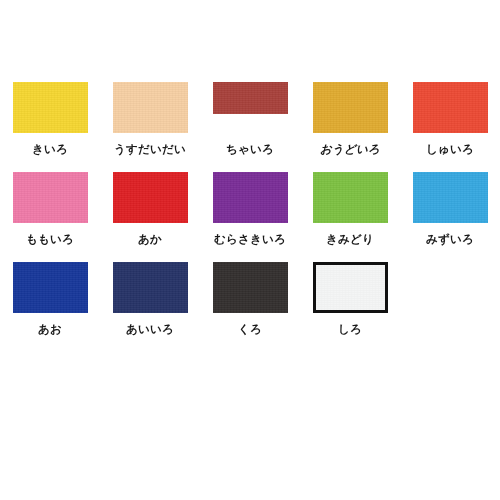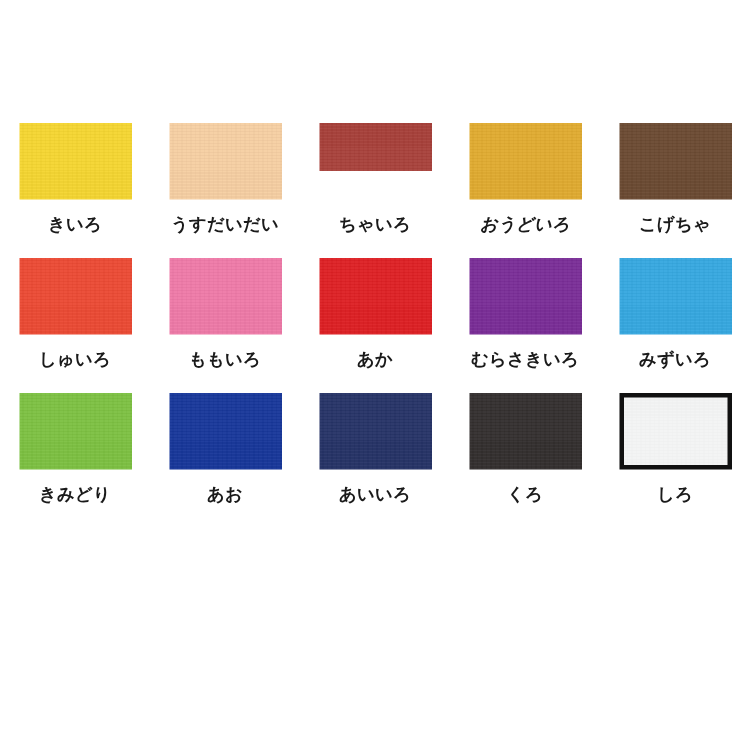--- a/index.html
+++ b/index.html
@@ -102,46 +102,42 @@
       </div>
       <div class="swatch-cell">
         <div class="swatch-chip" style="background-color: rgb(168, 65, 59);"></div>
         <div class="swatch-label" style="color: rgb(26, 26, 26); margin-top: 28px;">ちゃいろ</div>
       </div>
       <div class="swatch-cell">
         <div class="swatch-chip" style="background-color: rgb(224, 171, 48);"></div>
         <div class="swatch-label" style="color: rgb(26, 26, 26); font-style: italic;">おうどいろ</div>
       </div>
       <div class="swatch-cell">
-        <div class="swatch-chip" style="background-color: rgb(107, 74, 50);"></div>
-        <div class="swatch-label" style="color: rgb(26, 26, 26);">こげちゃ</div>
-      </div>
-      <div class="swatch-cell">
         <div class="swatch-chip" style="background-color: rgb(236, 74, 52);"></div>
         <div class="swatch-label" style="color: rgb(26, 26, 26);">しゅいろ</div>
       </div>
       <div class="swatch-cell">
         <div class="swatch-chip" style="background-color: rgb(239, 122, 168);"></div>
         <div class="swatch-label" style="color: rgb(26, 26, 26);">ももいろ</div>
       </div>
       <div class="swatch-cell">
         <div class="swatch-chip" style="background-color: rgb(222, 32, 36);"></div>
         <div class="swatch-label" style="color: rgb(26, 26, 26);">あか</div>
       </div>
       <div class="swatch-cell">
         <div class="swatch-chip" style="background-color: rgb(122, 45, 151);"></div>
         <div class="swatch-label" style="color: rgb(26, 26, 26);">むらさきいろ</div>
       </div>
       <div class="swatch-cell">
+        <div class="swatch-chip" style="background-color: rgb(125, 193, 66);"></div>
+        <div class="swatch-label" style="color: rgb(26, 26, 26);">きみどり</div>
+      </div>
+      <div class="swatch-cell">
         <div class="swatch-chip" style="background-color: rgb(54, 168, 224);"></div>
         <div class="swatch-label" style="color: rgb(26, 26, 26);">みずいろ</div>
-      </div>
-      <div class="swatch-cell">
-        <div class="swatch-chip" style="background-color: rgb(125, 193, 66);"></div>
-        <div class="swatch-label" style="color: rgb(26, 26, 26);">きみどり</div>
       </div>
       <div class="swatch-cell">
         <div class="swatch-chip" style="background-color: rgb(23, 55, 154);"></div>
         <div class="swatch-label" style="color: rgb(26, 26, 26);">あお</div>
       </div>
       <div class="swatch-cell">
         <div class="swatch-chip" style="background-color: rgb(38, 51, 103);"></div>
         <div class="swatch-label" style="color: rgb(26, 26, 26);">あいいろ</div>
       </div>
       <div class="swatch-cell">

